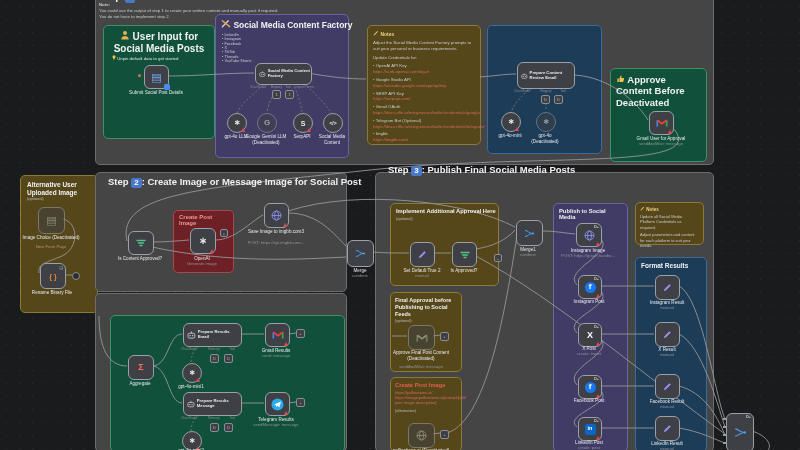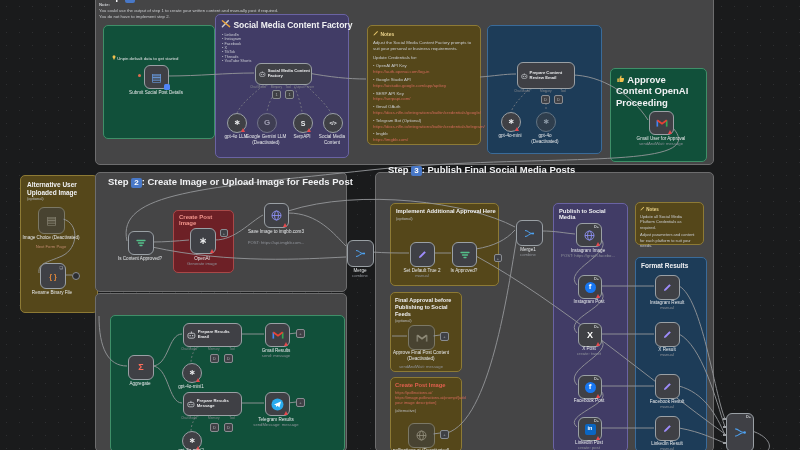--- a/index.html
+++ b/index.html
@@ -125,20 +125,27 @@
   <div class="title" style="left:99px;top:-10px;font-size:10.5px;white-space:nowrap">
     <span>Step</span>
     <span class="chip">1</span>
   </div>
   <div class="abs" style="left:99px;top:2px;width:430px;z-index:5">
     <div class="notebody" style="font-weight:700">Note:</div>
     <div class="notebody">You could use the output of step 1 to create your written content and manually post if required.</div>
     <div class="notebody">You do not have to implement step 2.</div>
   </div>
 
+  <div class="title" style="left:109px;top:30px;width:100px;font-size:10px;text-align:center;line-height:1.15">
+    <svg width="10" height="10" viewBox="0 0 10 10">
+        <circle cx="5" cy="3" r="2" fill="#e8b04e"></circle>
+        <path d="M1.3 9.6 a3.7 3.7 0 0 1 7.4 0 z" fill="#e8b04e"></path>
+      </svg>
+    <span>User Input for Social Media Posts</span>
+  </div>
   <div class="abs" style="left:112px;top:55px;font-size:4.3px;color:#e3e4e6;z-index:5">
     <svg width="4" height="5" viewBox="0 0 4 5">
         <circle cx="2" cy="1.7" r="1.5" fill="#f2c14e"></circle>
         <rect x="1.3" y="3" width="1.4" height="1.4" fill="#f2c14e"></rect>
       </svg>
     <span>Unpin default data to get started</span>
   </div>
   <div class="node" style="left:144px;top:65px;width:23px;height:22px">
     <span class="ic" style="font-size:11px;color:#6fa8f5">▤</span>
     <span class="pin"></span>
@@ -238,21 +245,21 @@
   <div class="nlabel" style="left:488px;top:133px;width:44px">gpt-4o-mini</div>
   <div class="node circle deact" style="left:536px;top:112px;width:18px;height:18px">
     <span class="ic" style="font-size:8px;color:#e8e9eb;font-weight:700">∗</span>
   </div>
   <div class="nlabel" style="left:527px;top:133px;width:36px">gpt-4o (Deactivated)</div>
 
   <div class="title" style="left:616px;top:74px;width:84px;font-size:9.5px;line-height:1.2">
     <svg width="9" height="9" viewBox="0 0 10 10">
         <path d="M1.5 5h1.6v4H1.5z M3.8 9 h3.4 c.6 0 1-.4 1.1-.9 l.6-2.6 c.1-.5-.3-1-.9-1 H5.8 l.4-2 c.1-.6-.6-1-1-.5 L3.8 4.6z" fill="#f2c14e"></path>
       </svg>
-    <span>Approve Content OpenAI Proceeding</span>
+    <span>Approve Content Before Deactivated</span>
   </div>
   <div class="node" style="left:649px;top:111px;width:23px;height:22px">
     <svg width="12" height="10" viewBox="0 0 11 9">
         <path d="M1.2 7.8 V2" stroke="#4285F4" stroke-width="1.5" fill="none"></path>
         <path d="M9.8 7.8 V2" stroke="#34A853" stroke-width="1.5" fill="none"></path>
         <path d="M1.2 2 L5.5 5.2 L9.8 2" stroke="#EA4335" stroke-width="1.5" fill="none"></path>
       </svg>
     <span class="warn"></span>
   </div>
   <div class="nlabel" style="left:628px;top:136px;width:66px">Gmail User for Approval</div>
@@ -266,21 +273,21 @@
   <div class="nlabel" style="left:18px;top:235px;width:66px">Image Choice (Deactivated)</div>
   <div class="nsub" style="left:18px;top:245px;width:66px;color:#c08a6e">Next Form Page</div>
   <div class="node" style="left:40px;top:263px;width:24px;height:24px">
     <span class="ic" style="font-size:7px;font-weight:700;color:#e98b3a">{&nbsp;}</span>
     <span class="bdg">❏</span>
   </div>
   <div class="endc" style="left:72px;top:272px"></div>
   <div class="nlabel" style="left:12px;top:290px;width:80px">Rename Binary File</div>
 
   <div class="title" style="left:108px;top:176px;font-size:9.5px;white-space:nowrap">
-    <span>Step</span> <span class="chip">2</span><span>: Create Image or Upload Image for Feeds Post</span>
+    <span>Step</span> <span class="chip">2</span><span>: Create Image or Message Image for Social Post</span>
   </div>
   <div class="node" style="left:128px;top:231px;width:24px;height:22px">
     <svg width="10" height="8" viewBox="0 0 10 8">
         <g stroke="#54c08a" stroke-width="1.3" stroke-linecap="round">
           <line x1="1" y1="1.5" x2="9" y2="1.5"></line>
           <line x1="2.5" y1="4" x2="7.5" y2="4"></line>
           <line x1="4" y1="6.5" x2="6" y2="6.5"></line>
         </g>
       </svg>
   </div>

